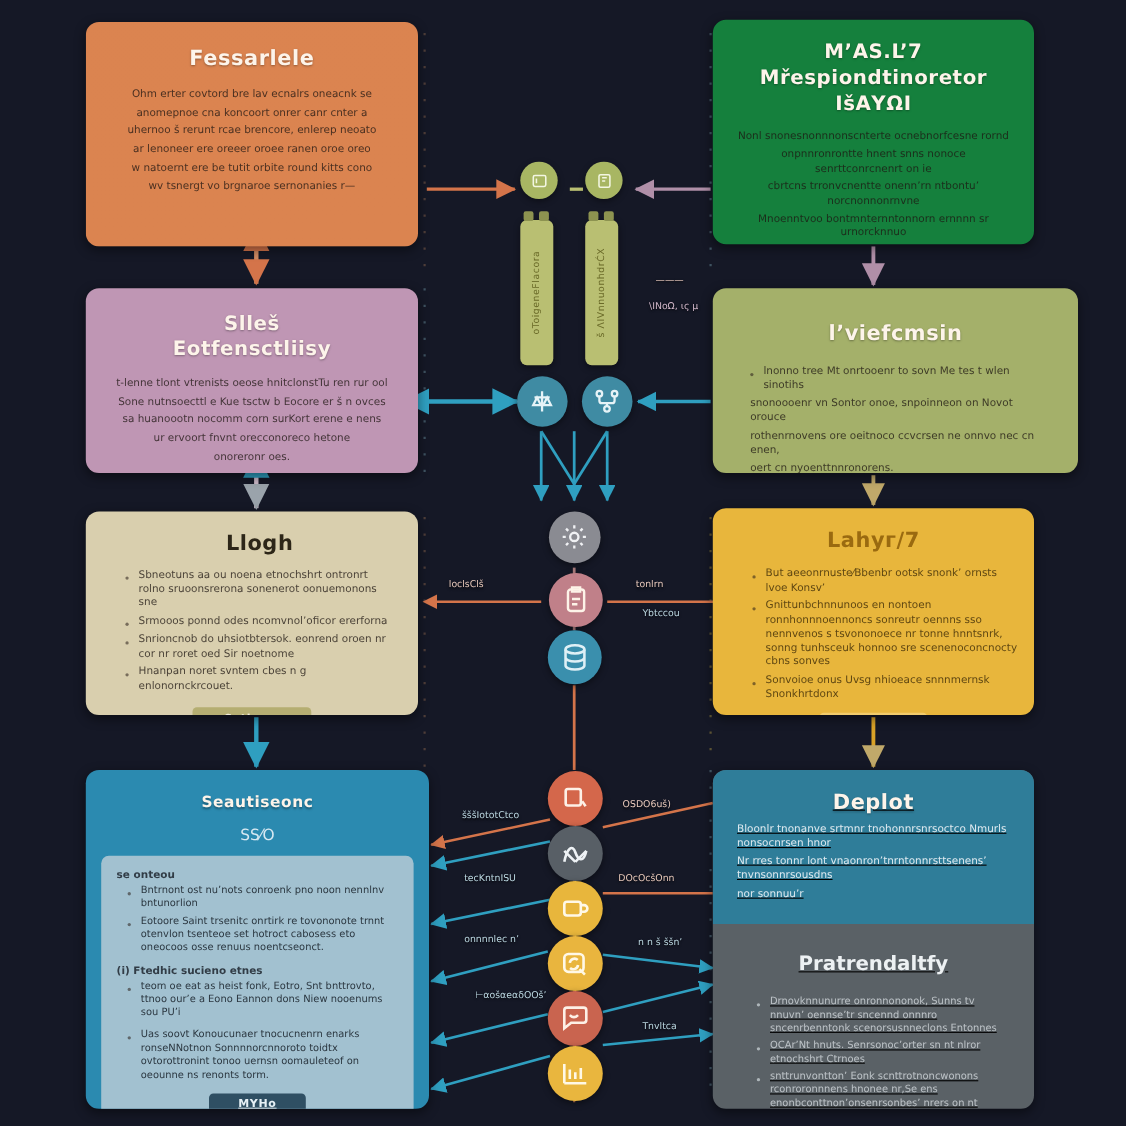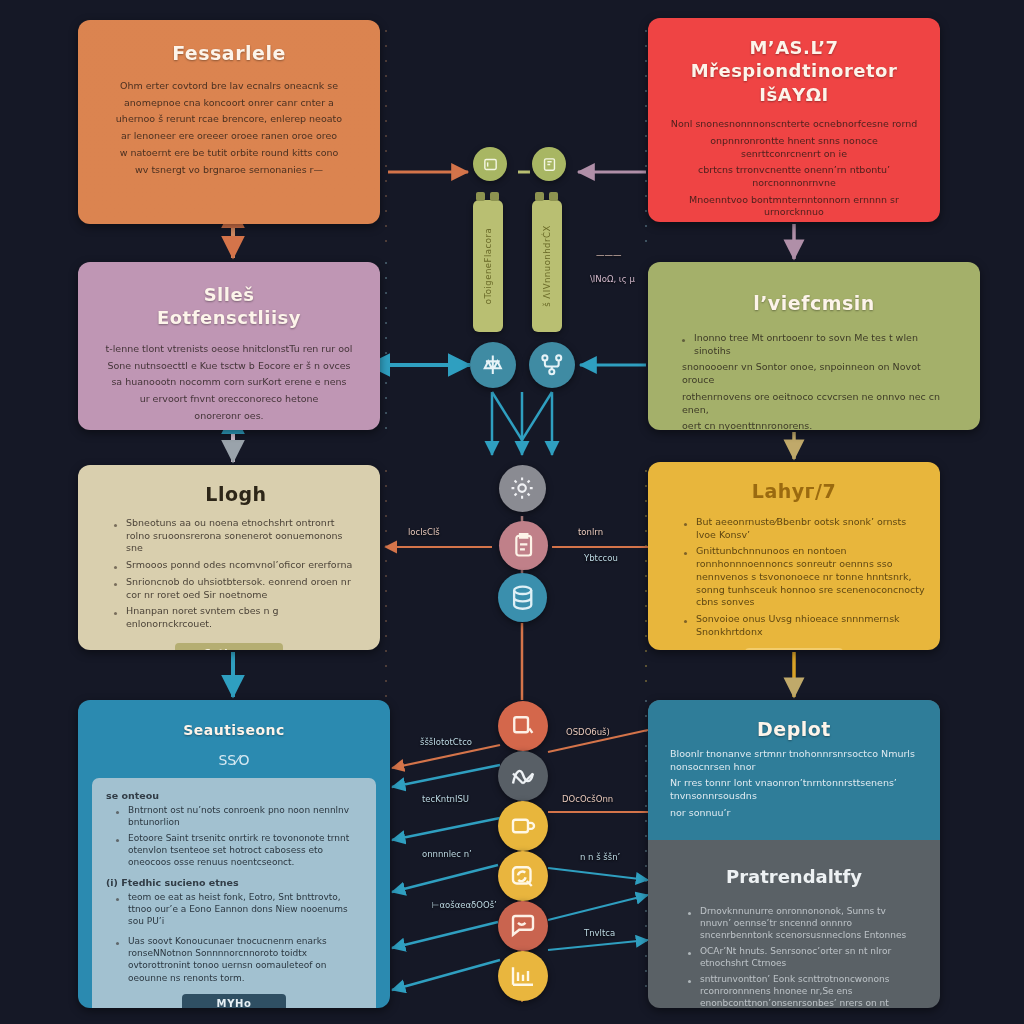--- a/index.html
+++ b/index.html
@@ -53,36 +53,36 @@
   #card-logic .badge{width:108px;background:#b5ae72;color:#f2eddb;font-size:10px;padding:5px 0;margin-top:12px;}
 
   #card-sessions{left:78px;top:700px;width:312px;height:308px;background:#2b8ab0;}
   #card-sessions .ttl{font-size:14px;padding:22px 12px 14px;}
   #card-sessions .sub{text-align:center;color:#d7e9f2;font-size:14px;padding:0 0 10px;}
   #card-sessions .panel{
     margin:0 14px;background:rgba(196,209,216,.78);border-radius:7px;
     padding:12px 14px 10px;color:#2b3740;font-size:9px;
   }
   #card-sessions .ghd{font-weight:700;font-size:9.5px;margin:0 0 3px;color:#313c46;}
-  #card-sessions .badge{width:104px;background:#2f4f63;color:#e6f0f5;font-size:10px;padding:4px 0;margin-top:10px;text-decoration:underline;}
-
-  #card-mast{left:648px;top:18px;width:292px;height:204px;background:#ef4444;}
+  #card-sessions .badge{width:88px;background:#2f4f63;color:#e6f0f5;font-size:10px;padding:4px 0;margin-top:10px;text-decoration:underline;}
+
+  #card-mast{left:648px;top:18px;width:292px;height:204px;background:#15803d;}
   #card-mast .ttl{font-size:18px;padding:18px 0 8px;line-height:1.3;}
   #card-mast .bd{font-size:9.5px;padding:4px 22px 0 22px;text-align:center;}
 
   #card-prefer{left:648px;top:262px;width:332px;height:168px;background:#a4b06a;}
   #card-prefer .ttl{font-size:19px;padding:30px 0 10px;}
   #card-prefer .bd{font-size:9.5px;padding:8px 24px 0 24px;}
 
   #card-labor{left:648px;top:462px;width:292px;height:188px;background:#e8b63c;}
   #card-labor .ttl{font-size:19px;padding:18px 0 14px;color:#9a6a10;text-shadow:none;}
   #card-labor .bd{font-size:9.5px;padding:0 6px 0 26px;color:rgba(60,42,8,.8);}
   #card-labor .badge{width:98px;background:rgba(255,231,167,.45);color:#8a6210;font-size:10px;padding:5px 0;margin-top:10px;}
 
-  #card-deploy{left:648px;top:700px;width:292px;height:308px;background:#5a6166;border-radius:12px;}
+  #card-deploy{left:648px;top:700px;width:292px;height:308px;background:#5a6166;border-radius:12px;text-decoration:underline;}
   #card-deploy .head{background:#2f7d99;padding:18px 0 16px;}
   #card-deploy .ttl{font-size:19px;padding:0 0 8px;}
   #card-deploy .bd{font-size:9.5px;padding:0 22px;color:#dfeaf0;text-align:left;}
   #card-deploy .sec{padding:26px 0 0;}
   #card-deploy .sec .ttl2{text-align:center;font-size:18px;font-weight:700;color:#edf1f3;padding:0 0 18px;}
   #card-deploy .sec .bd2{font-size:9px;padding:0 16px 0 30px;color:rgba(226,232,236,.72);}
   #card-deploy .sec li:before{background:rgba(230,238,242,.6);}
 
   
   .pill{

